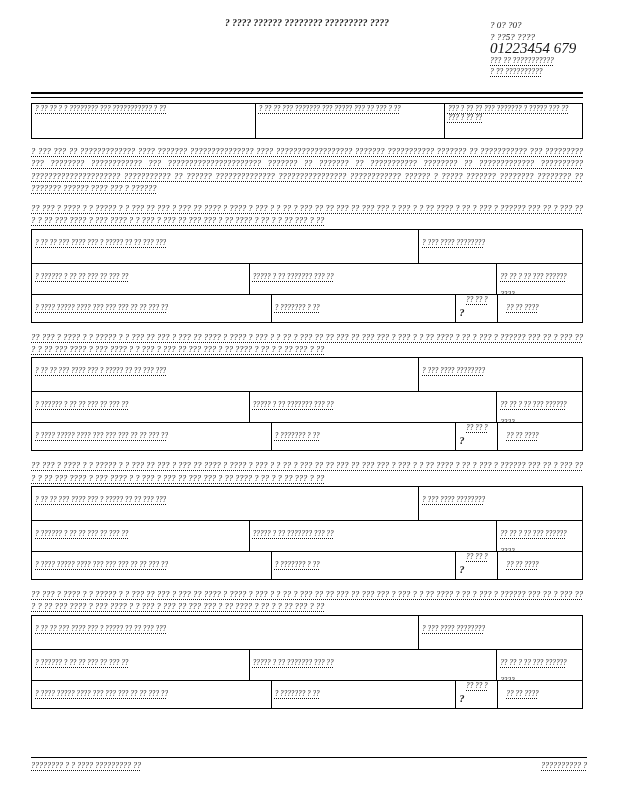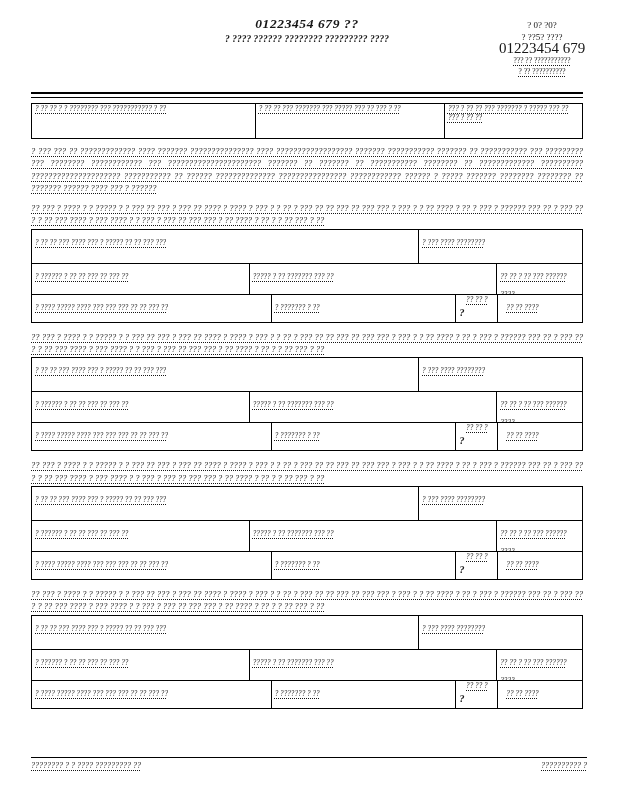--- a/index.html
+++ b/index.html
@@ -9,21 +9,21 @@
   }
   .content { position:absolute; left:31px; top:0; width:552px; }
 
   
   .title-block { text-align:center; padding-top:16px; }
   .t1 { font-size:13.5px; font-weight:bold; font-style:italic; letter-spacing:.6px; }
   .t2 { font-size:11px;  font-weight:bold; font-style:italic; margin-top:4px; letter-spacing:.2px; }
   .t3 { font-size:9.5px; font-weight:bold; font-style:italic; margin-top:9px; }
   .t4 { font-size:9.5px; font-weight:bold; font-style:italic; margin-top:2px; }
 
-  .meta-block { position:absolute; left:490px; top:20px; width:104px; text-align:center; }
+  .meta-block { position:absolute; left:490px; top:20px; width:104px; font-style:italic; }
   .m1,.m2 { font-size:9px; line-height:11.5px; }
   .m3 { font-size:15px; line-height:11.5px; }
   .m4,.m5 { font-size:7.5px; line-height:11px;
             text-decoration-line:underline; text-decoration-style:dotted; text-decoration-thickness:1px; text-underline-offset:1.5px; }
 
   .dbl-rule { margin-top:0; border-top:2px solid #000; border-bottom:1px solid #000; height:3px; }
   .header-spacer { height:92px; } 
 
   
   .garble {
@@ -72,21 +72,20 @@
     <div class="m2">? ??5? ????</div>
     <div class="m3">01223454 679</div>
     <div class="m4">??? ?? ???????????</div>
     <div class="m5">? ?? ??????????</div>
   </div>
 
   <div class="content">
 
     <div class="header-spacer">
       <div class="title-block">
-        <div class="t1">01223454 679 ??</div>
         <div class="t4">? ???? ?????? ???????? ????????? ????</div>
       </div>
     </div>
 
     <div class="dbl-rule"></div>
 
     <div class="boxes">
       <div class="box box-1">
         <div class="box-label garble">? ?? ?? ? ? ???????? ??? ??????????? ? ??</div>
       </div>

